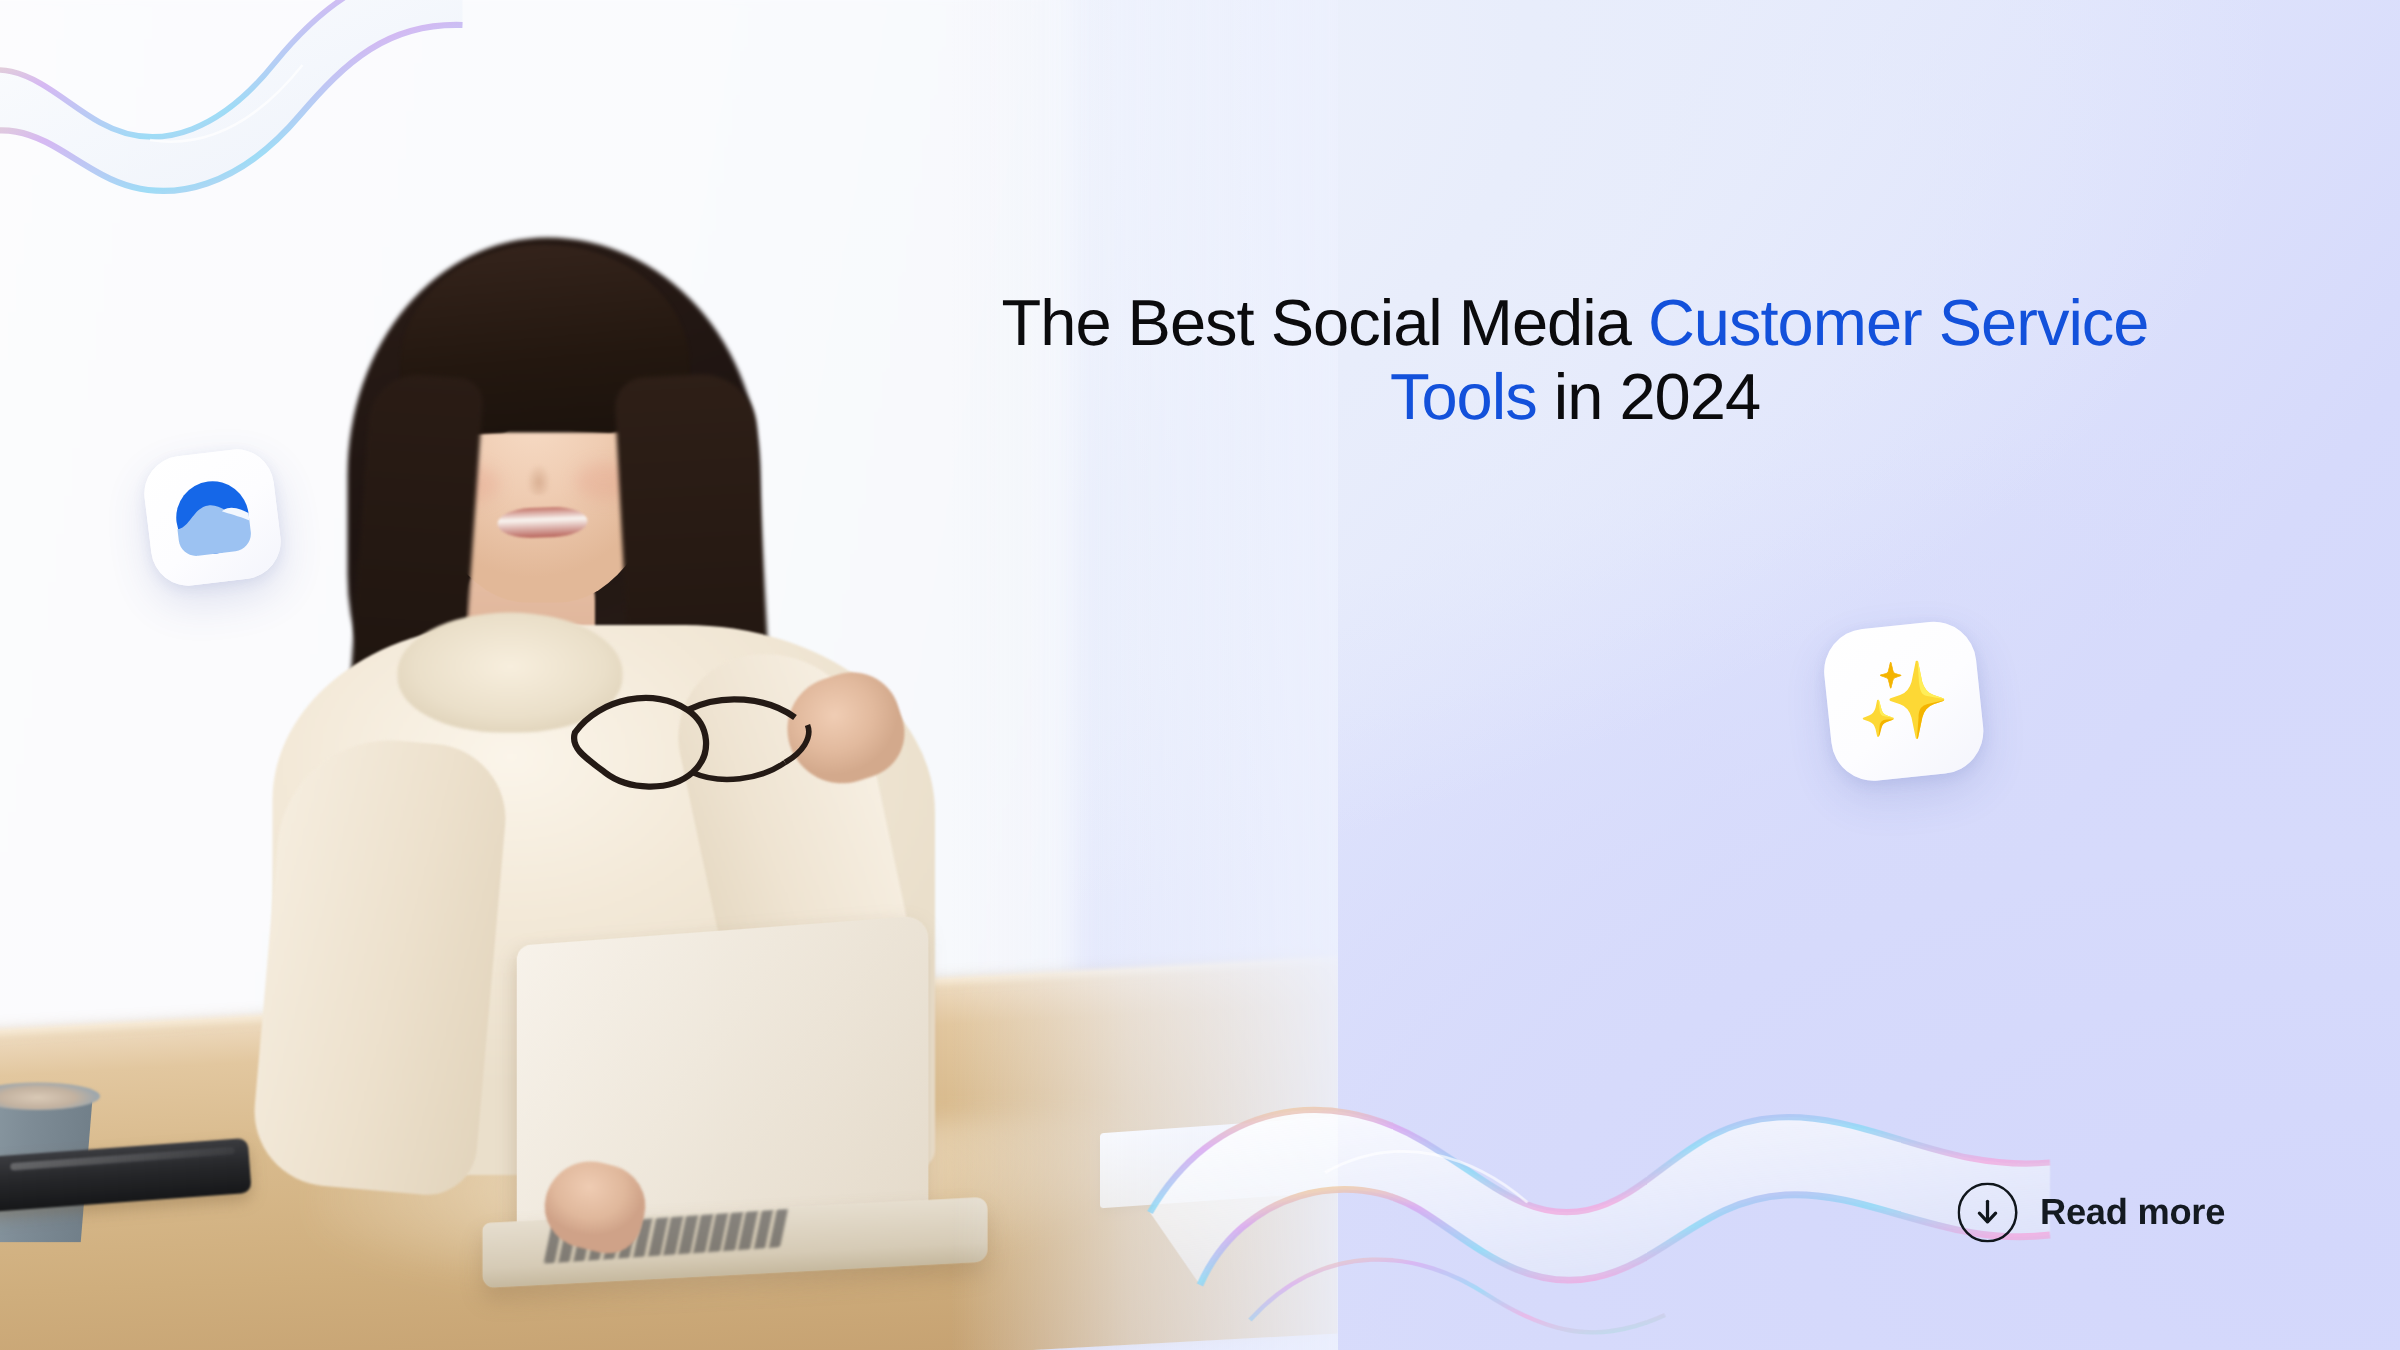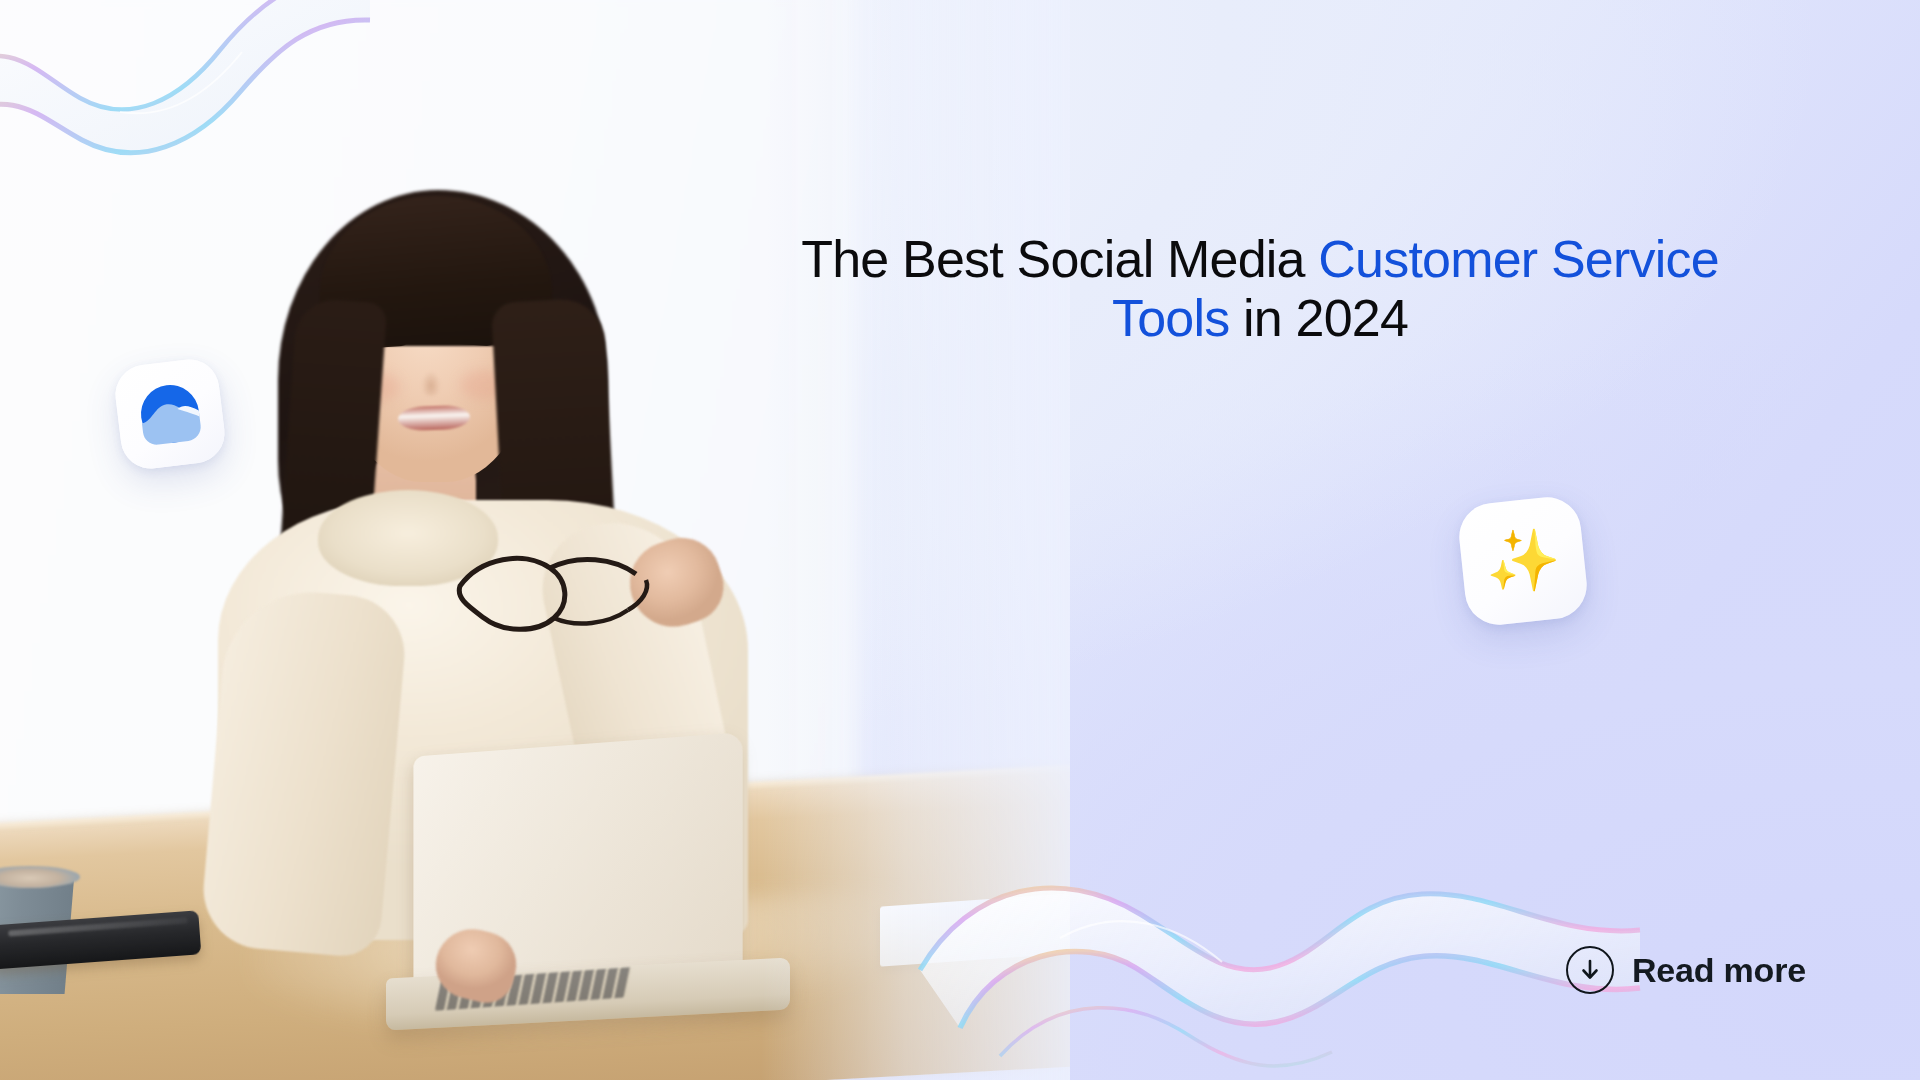--- a/index.html
+++ b/index.html
@@ -249,21 +249,21 @@
     display:flex; align-items:center; gap:18px;
     cursor:pointer; user-select:none;
   }
   #read-more .circle {
     width:48px; height:48px; border-radius:50%;
     border:2.4px solid #10161C;
     display:flex; align-items:center; justify-content:center;
   }
   #read-more .circle svg { width:24px; height:24px; }
   #read-more .label {
-    font-size:34px; font-weight:700; color:#141A21; letter-spacing:-0.2px;
+    font-size:29px; font-weight:700; color:#141A21; letter-spacing:-0.2px;
   }
 </style>
 </head>
 <body>
 
 <div id="photo">
   <div class="backdrop"></div>
 
   <div class="desk"></div>
   <div class="desk-edge"></div>

